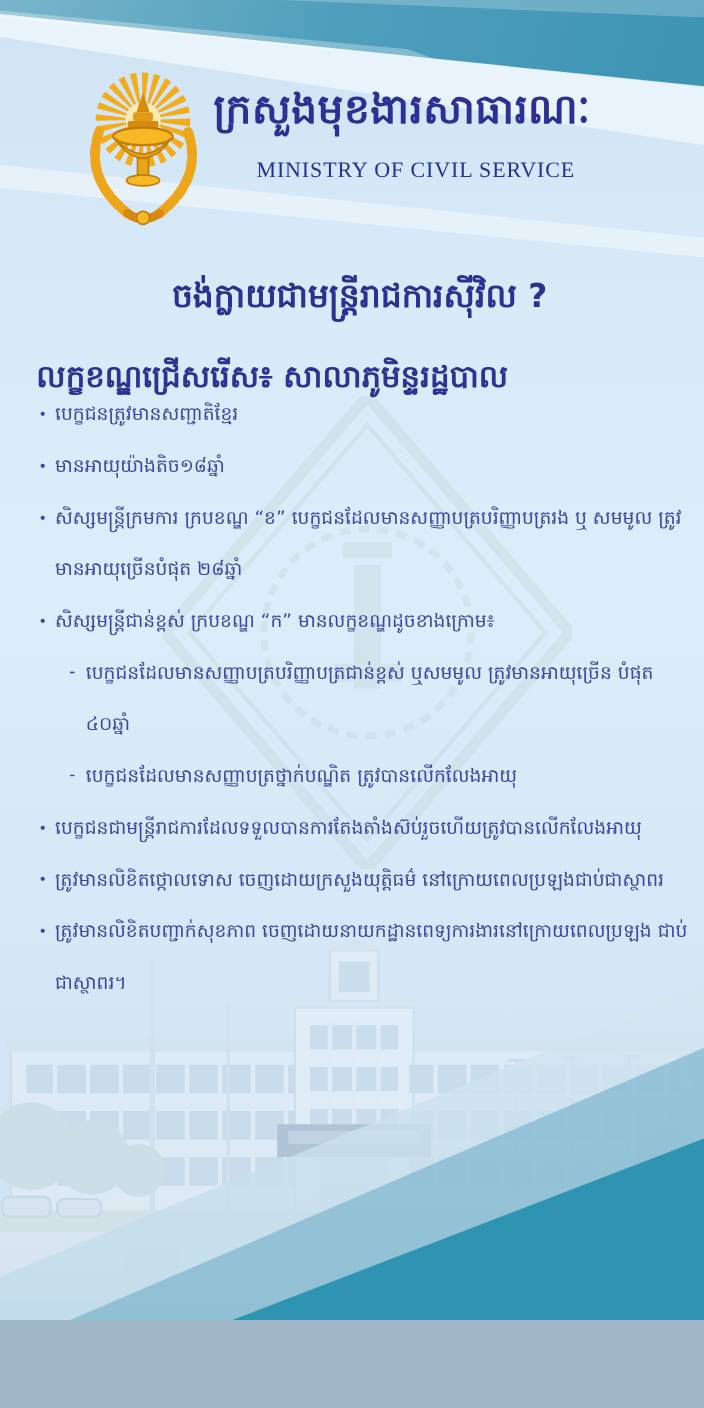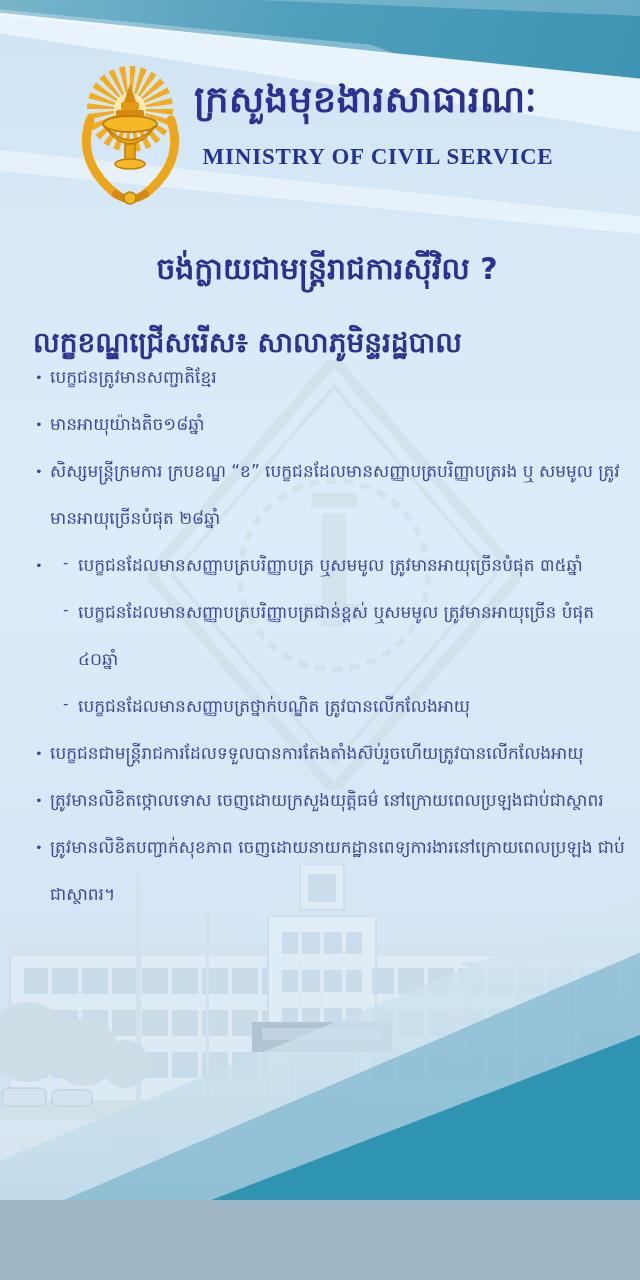--- a/index.html
+++ b/index.html
@@ -23,21 +23,21 @@
     clip-path:polygon(34% 0,100% 0,100% 10%,40% 0); z-index:1; }
   .header-slash { top:0; height:300px; background:rgba(255,255,255,.40);
     clip-path:polygon(0 50%,100% 72%,100% 78%,0 57%); z-index:1; }
 
   
   .logo { position:absolute; left:74px; top:62px; width:113px; height:146px; z-index:5; }
   .km-name { position:absolute; left:194px; top:76px; width:372px; z-index:5;
     font-size:37px; font-weight:bold; color:#2c3092; letter-spacing:.5px; line-height:1.3; }
   .en-name { position:absolute; left:194px; top:144px; width:368px; z-index:5;
     text-align:center; font-family:"Liberation Serif", serif;
-    font-size:23px; font-weight:bold; color:#233394; letter-spacing:.8px; }
+    font-size:20px; font-weight:normal; color:#233394; letter-spacing:.8px; }
 
   
   .watermark { position:absolute; left:148px; top:360px; width:372px; height:430px;
     opacity:.16; z-index:2; }
 
   
   .building { position:absolute; left:0; bottom:18px; width:640px; height:330px;
     opacity:.42; z-index:2; }
 
   
@@ -174,24 +174,24 @@
     <div class="b">
       <span class="mk">•</span>
       <span>មានអាយុយ៉ាងតិច១៨ឆ្នាំ</span>
     </div>
     <div class="b">
       <span class="mk">•</span>
       <span>សិស្សមន្ត្រីក្រមការ ក្របខណ្ឌ “ខ” បេក្ខជនដែលមានសញ្ញាបត្របរិញ្ញាបត្ររង ឬ សមមូល ត្រូវមានអាយុច្រើនបំផុត ២៨ឆ្នាំ</span>
     </div>
     <div class="b">
       <span class="mk">•</span>
+      <span>សិស្សមន្ត្រីជាន់ខ្ពស់ ក្របខណ្ឌ “ក” មានលក្ខខណ្ឌដូចខាងក្រោម៖</span>
     </div>
     <div class="b sub">
       <span class="mk">-</span>
-      <span>បេក្ខជនដែលមានសញ្ញាបត្របរិញ្ញាបត្រ ឬសមមូល ត្រូវមានអាយុច្រើនបំផុត ៣៥ឆ្នាំ</span>
     </div>
     <div class="b sub">
       <span class="mk">-</span>
       <span>បេក្ខជនដែលមានសញ្ញាបត្របរិញ្ញាបត្រជាន់ខ្ពស់ ឬសមមូល ត្រូវមានអាយុច្រើន បំផុត ៤០ឆ្នាំ</span>
     </div>
     <div class="b sub">
       <span class="mk">-</span>
       <span>បេក្ខជនដែលមានសញ្ញាបត្រថ្នាក់បណ្ឌិត ត្រូវបានលើកលែងអាយុ</span>
     </div>
     <div class="b">

